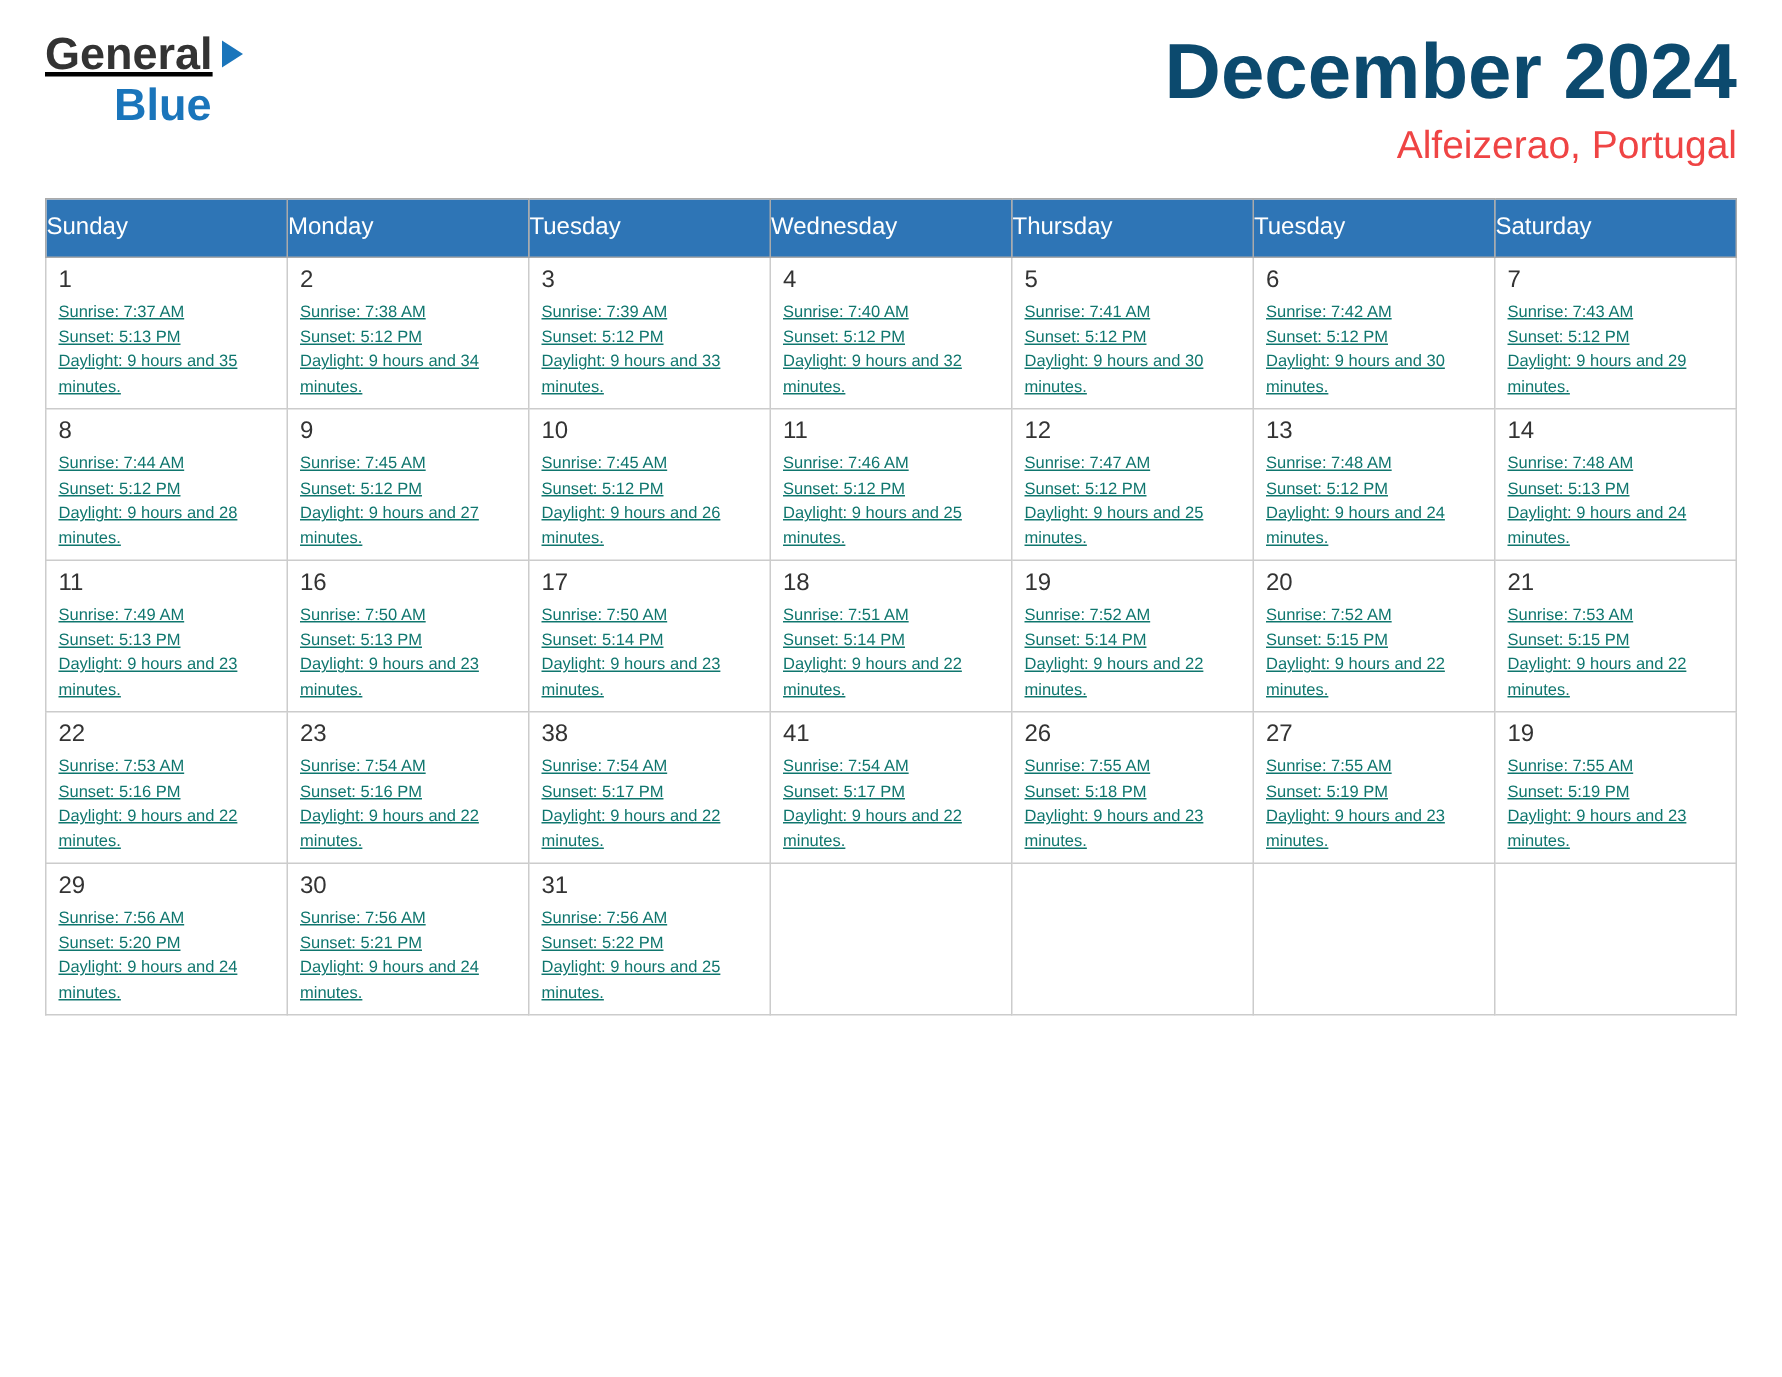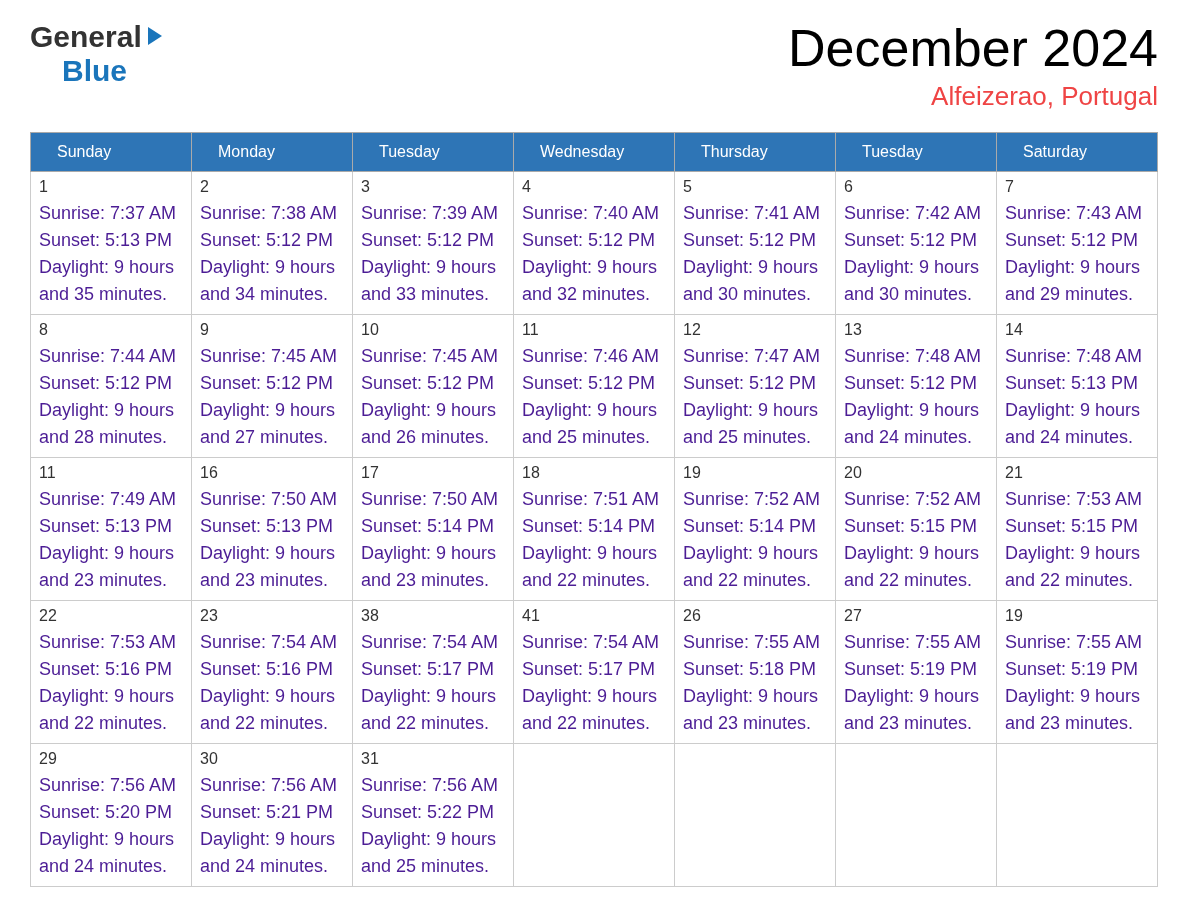--- a/index.html
+++ b/index.html
@@ -19,69 +19,71 @@
     .logo {
       display: flex;
       flex-direction: column;
       align-items: flex-start;
     }
     .title-section {
       text-align: right;
     }
     .title-section h1 {
       font-size: 52px;
-      font-weight: normal;
-      color: #000000;
+      font-weight: bold;
+      color: #0c4a6e;
       line-height: 1.1;
     }
     .title-section h2 {
       font-size: 26px;
       font-weight: normal;
       color: #ef4444;
       margin-top: 4px;
     }
     .calendar {
       width: 100%;
       border-collapse: collapse;
       border: 1px solid #aaa;
     }
     .calendar th {
       background-color: #2e75b6;
       color: #fff;
       font-size: 16px;
       font-weight: normal;
-      padding: 10px 26px;
+      padding: 10px 0;
       text-align: left;
       border: 1px solid #aaa;
     }
     .calendar td {
       border: 1px solid #ccc;
       vertical-align: top;
       padding: 6px 8px;
       width: 14.28%;
       min-height: 100px;
     }
     .day-number {
       font-size: 16px;
       color: #333;
       display: block;
       margin-bottom: 4px;
     }
     .day-info {
-      font-size: 18px;
-      color: #4c1d95;
+      font-size: 11px;
+      color: #0f766e;
       line-height: 1.5;
+      text-decoration: underline;
     }
     .empty-cell {
       background: #fff;
     }
     .logo-row {
       display: flex;
       align-items: center;
       gap: 0;
+      text-decoration: underline;
     }
     .logo-text-general {
       font-size: 30px;
       font-weight: bold;
       color: #333;
     }
     .logo-arrow-svg {
       margin-left: 2px;
       margin-top: -2px;
     }
@@ -95,21 +97,21 @@
 <body>
 
 <div class="header">
   <div class="logo">
     <div class="logo-row">
       <span class="logo-text-general">General</span>
       <svg class="logo-arrow-svg" width="22" height="22" viewBox="0 0 22 22">
         <polygon points="4,2 18,11 4,20" fill="#1a75bb"></polygon>
       </svg>
     </div>
-    <div style="margin-left:32px;">
+    <div style="margin-left:46px;">
       <span class="logo-text-blue">Blue</span>
     </div>
   </div>
   <div class="title-section">
     <h1>December 2024</h1>
     <h2>Alfeizerao, Portugal</h2>
   </div>
 </div>
 
 <table class="calendar">

